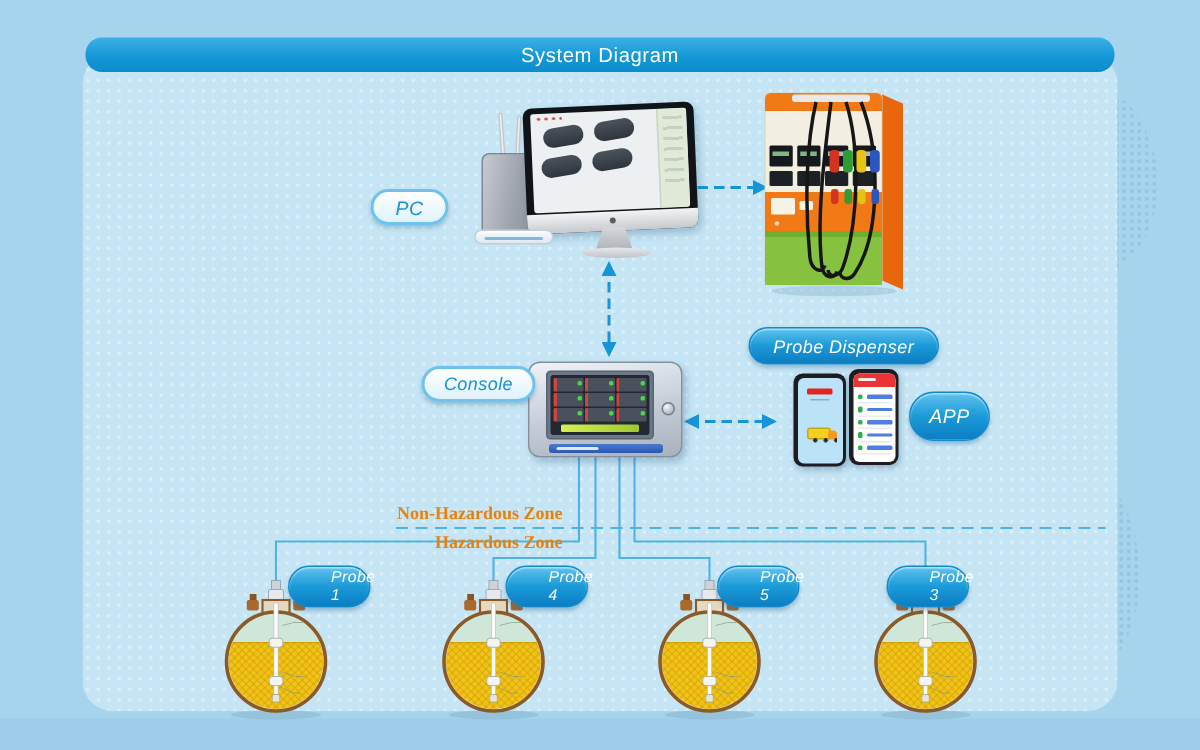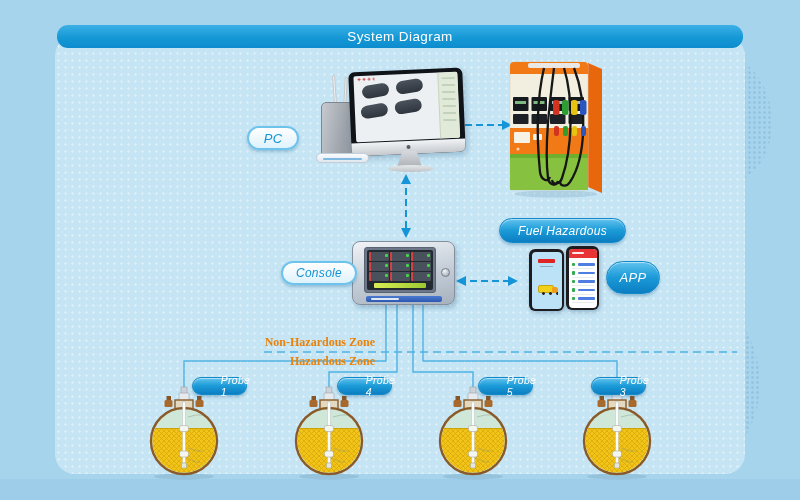--- a/index.html
+++ b/index.html
@@ -35,23 +35,23 @@
     font-style:italic; font-weight:normal; font-size:12px; border-radius:999px; z-index:6;
     letter-spacing:.3px; }
   .pill-blue { color:#fff;
     background:linear-gradient(180deg,#5fc2ee 0%, #1b9ad8 50%, #0b7ec1 100%);
     border:1.5px solid #128ac9; box-shadow:0 2px 3px rgba(25,95,145,.35), inset 0 1px 1px rgba(255,255,255,.55); }
   .pill-light { color:#1693d3;
     background:linear-gradient(180deg,#ffffff 0%, #def2fc 100%);
     border:2px solid #6ec3ec; box-shadow:0 2px 3px rgba(25,95,145,.3); }
   .pill-pc   { left:247px; top:126px; width:52px;  height:24px; font-size:13px; }
   .pill-disp { left:499px; top:218px; width:127px; height:25px; }
-  .pill-con  { left:281px; top:261px; width:76px;  height:24px; }
+  .pill-con  { left:281px; top:244px; width:76px;  height:24px; }
   .pill-app  { left:606px; top:261px; width:54px;  height:33px; font-size:13px; }
-  .pill-probe { width:55px; height:18px; font-size:10.5px;padding-left:32px; }
+  .pill-probe { width:55px; height:28px; font-size:10.5px;padding-left:32px; }
   .pp1 { left:192px; top:377px; } .pp2 { left:337px; top:377px; }
   .pp3 { left:478px; top:377px; } .pp4 { left:591px; top:377px; }
 
   
   .wires { position:absolute; inset:0; z-index:2; }
 
   
   .zone-label { position:absolute; width:140px; text-align:right; z-index:5;
     font-family:"Liberation Serif", serif; font-weight:bold; font-size:12px; color:#e9820a; }
   .zl-non { left:235px; top:335px; }
@@ -263,21 +263,21 @@
       <rect x="64" y="40" width="6.5" height="15" rx="2.5" fill="#2f9e32"></rect>
       <rect x="73" y="40" width="6.5" height="15" rx="2.5" fill="#e7c312"></rect>
       <rect x="82" y="40" width="6.5" height="15" rx="2.5" fill="#2b56c0"></rect>
       <rect x="56" y="66" width="5" height="10" rx="2" fill="#d23420"></rect>
       <rect x="65" y="66" width="5" height="10" rx="2" fill="#2f9e32"></rect>
       <rect x="74" y="66" width="5" height="10" rx="2" fill="#e7c312"></rect>
       <rect x="83" y="66" width="5" height="10" rx="2" fill="#2b56c0"></rect>
     </g>
   </svg>
   <div class="pill pill-blue pill-disp">
-    <span>Fuel Hazardous</span>
+    <span>Probe Dispenser</span>
   </div>
 
   <div class="console">
     <div class="console-frame">
       <div class="console-screen">
         <div class="console-grid">
           <div class="cc"></div>
             <div class="cc"></div>
             <div class="cc"></div>
           <div class="cc"></div>

